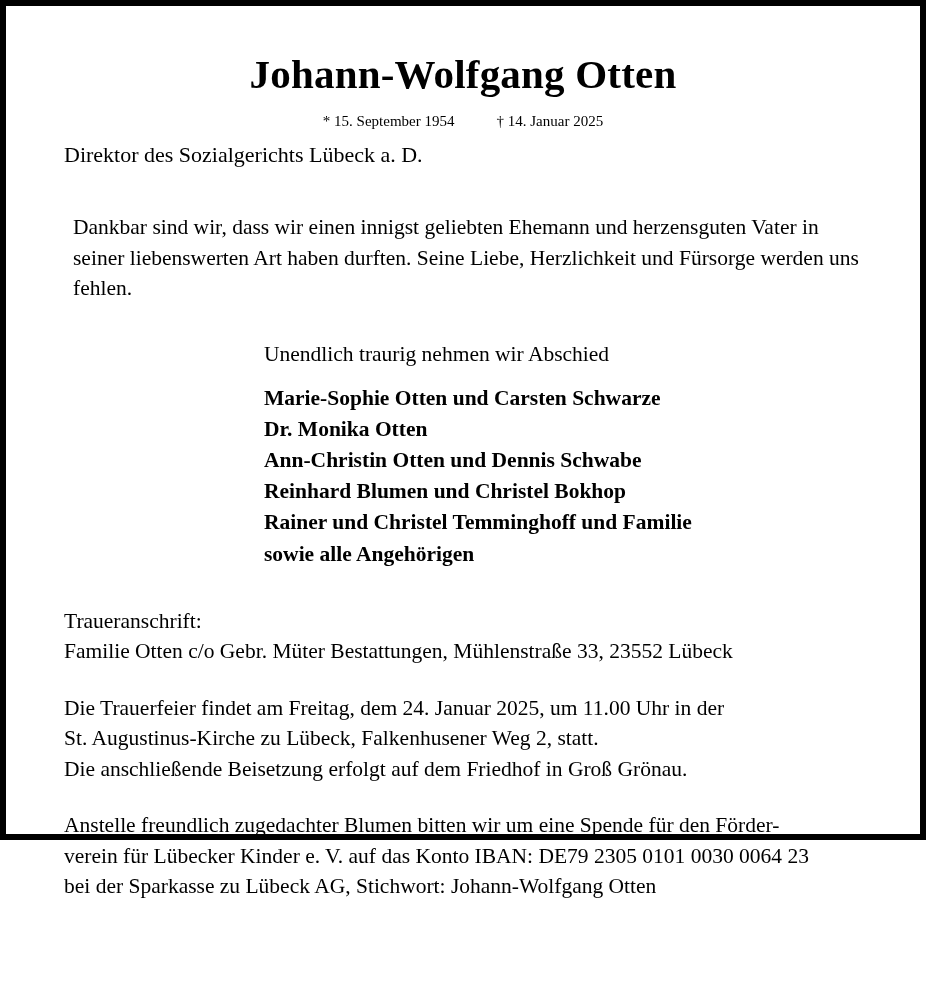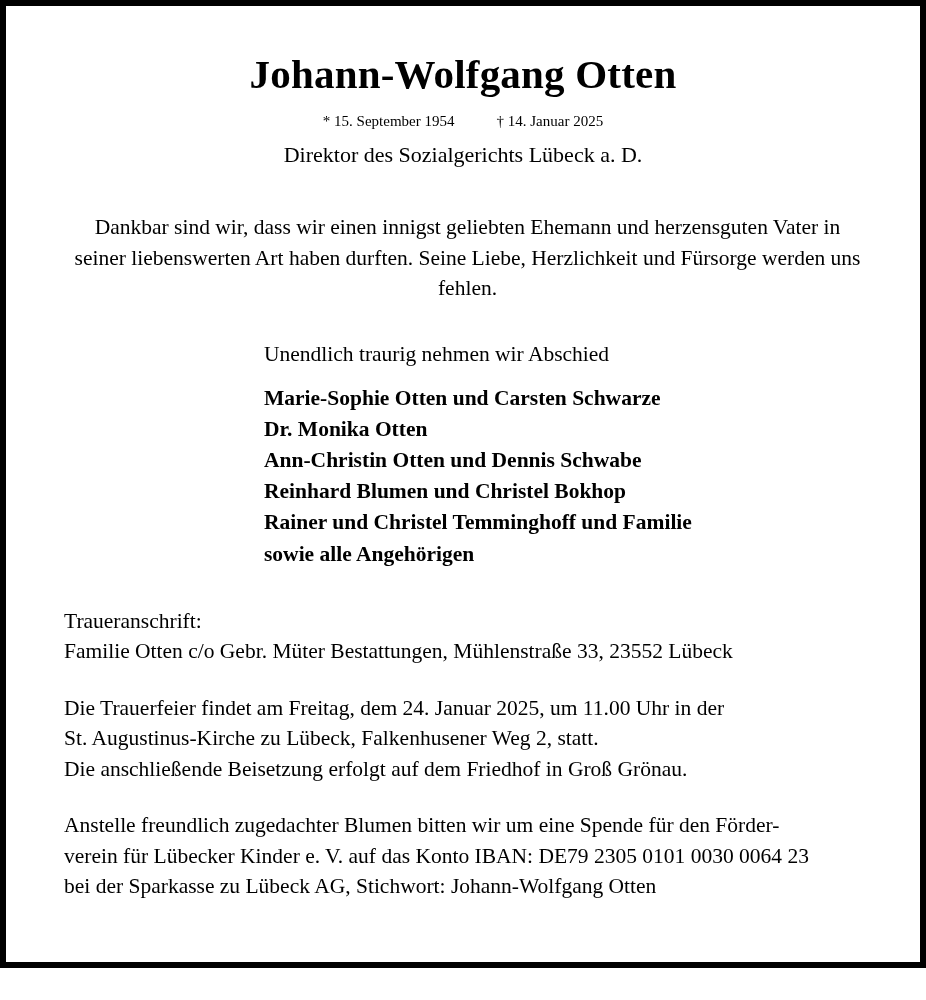--- a/index.html
+++ b/index.html
@@ -10,49 +10,49 @@
   body {
     width: 926px;
     height: 1000px;
     font-family: "Liberation Serif", "DejaVu Serif", serif;
     color: #000000;
     overflow: hidden;
   }
   .obituary {
     box-sizing: border-box;
     width: 926px;
-    height: 968px;
+    height: 840px;
     border: 6px solid #000000;
     background: #ffffff;
     padding: 46px 58px 20px 58px;
   }
   .name {
     text-align: center;
     font-size: 41px;
     font-weight: bold;
     letter-spacing: 0.2px;
     margin: 0 0 16px 0;
     line-height: 1.1;
   }
   .dates {
     text-align: center;
     font-size: 15px;
     margin: 0 0 12px 0;
   }
   .dates .birth { margin-right: 42px; }
   .role {
-    text-align: center;
+    text-align: left;
     font-size: 22px;
     margin: 0 0 44px 0;
   }
   .intro {
     font-size: 21.5px;
     line-height: 1.42;
     margin: 0 0 38px 9px;
-    text-align: center;
+    text-align: left;
   }
   .farewell-block {
     margin: 0 0 36px 0;
     padding-left: 200px;
   }
   .farewell-lead {
     font-size: 21.5px;
     margin: 0 0 16px 0;
   }
   .mourner {

